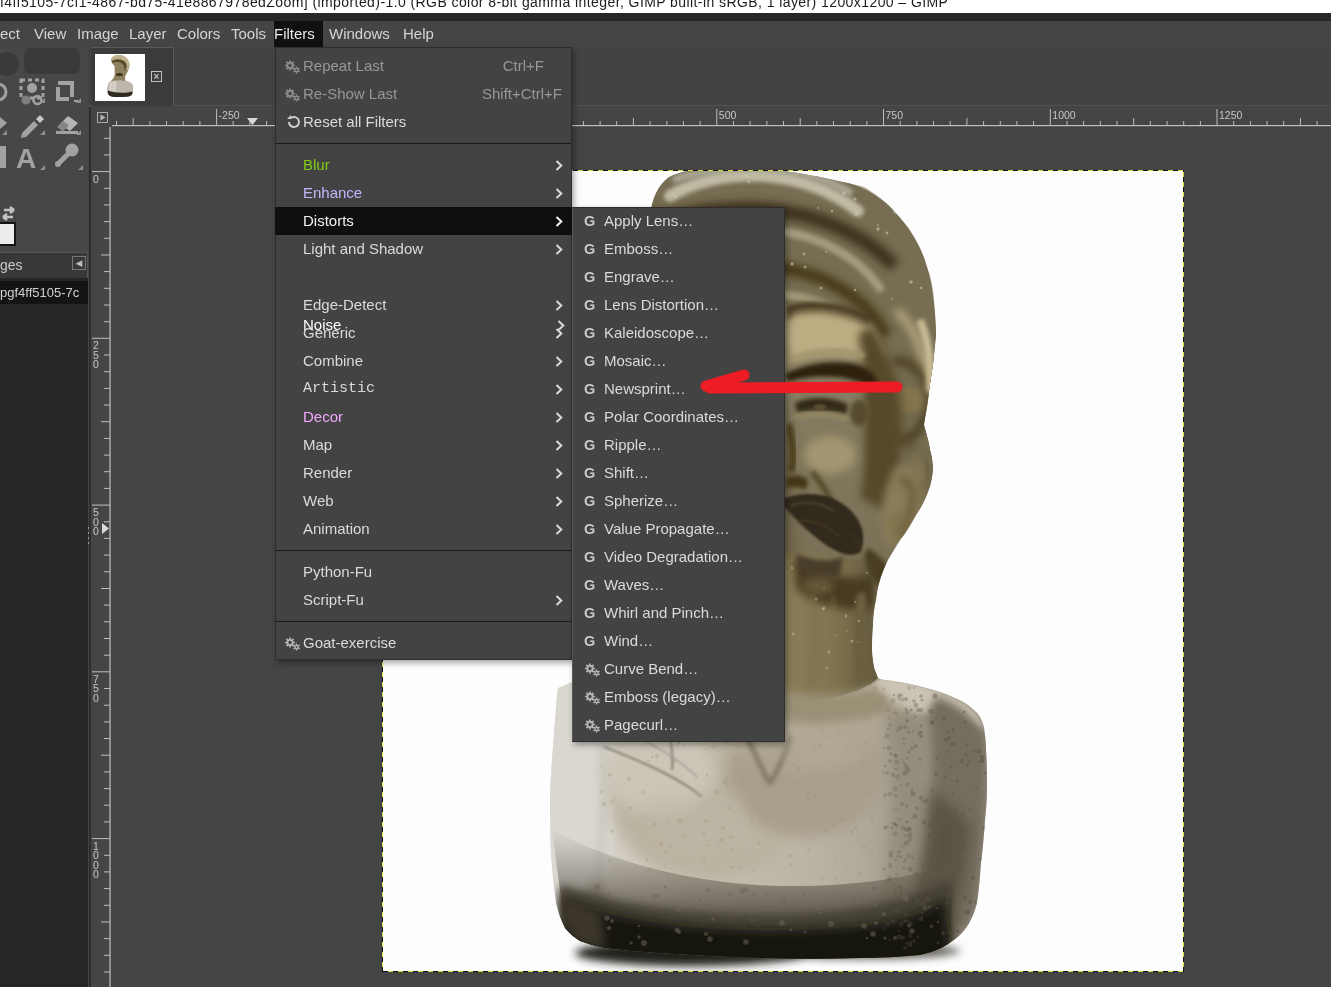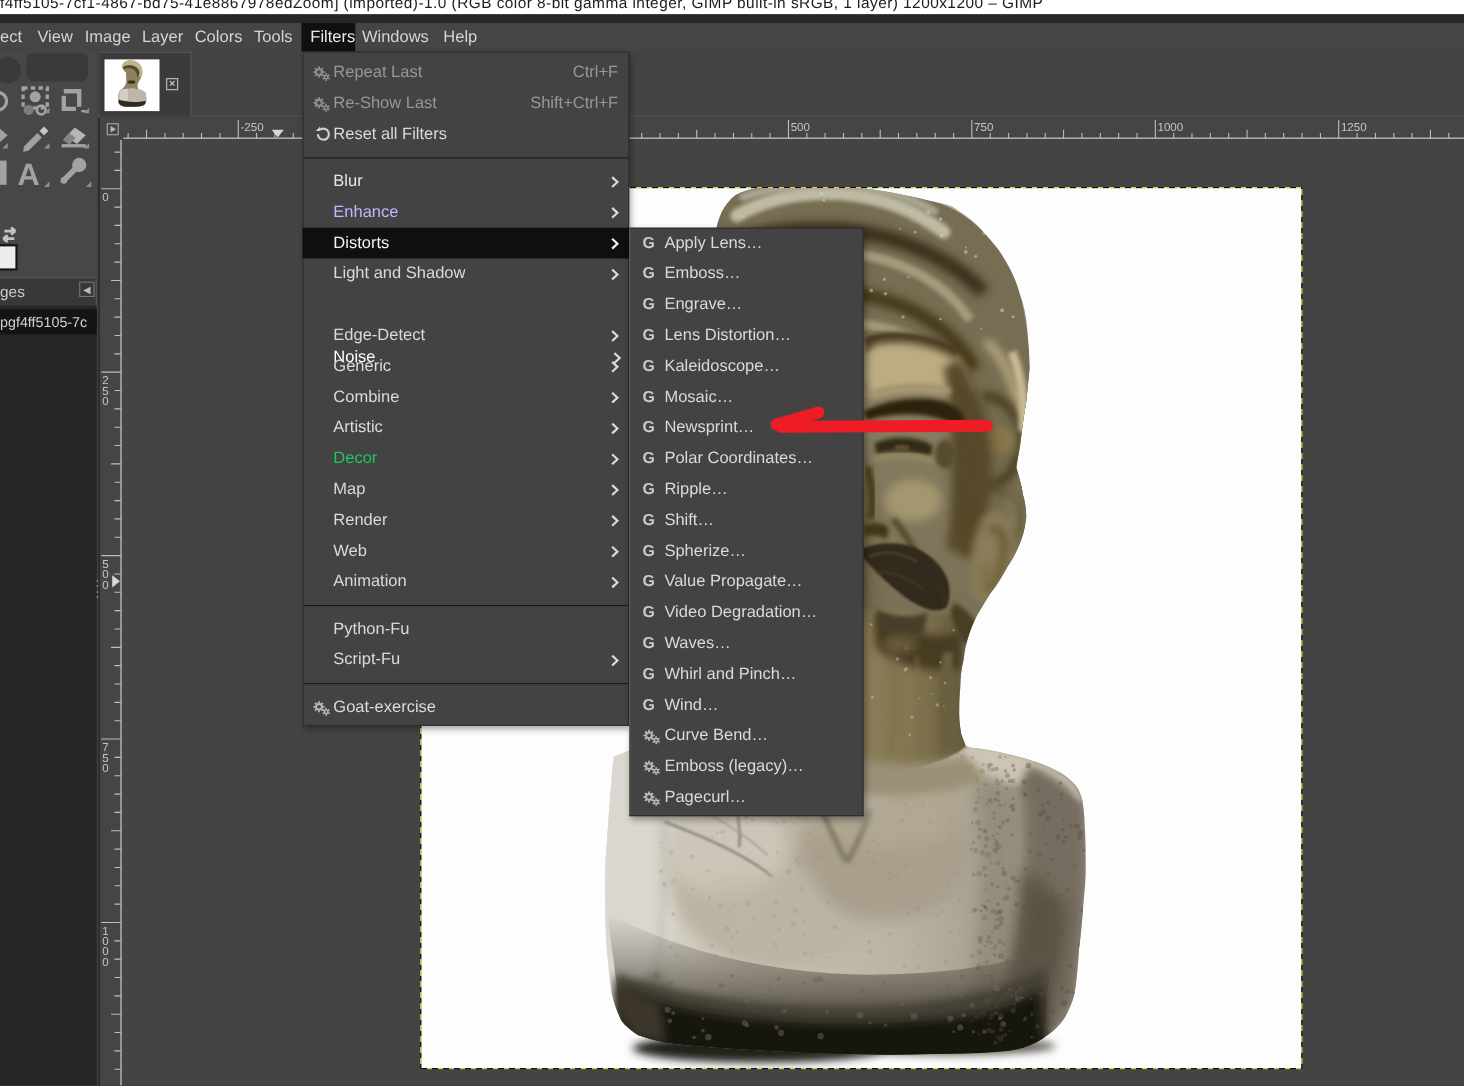--- a/index.html
+++ b/index.html
@@ -14,21 +14,21 @@
 <div style="position:absolute;left:0;top:13px;width:1331px;height:8px;background:#272727;"></div>
 <div style="position:absolute;left:0;top:21px;width:1331px;height:26px;background:#454545;"></div>
 <div class="mi" style="left:0px;top:21px;padding:0;">ect</div>
 <div class="mi" style="left:34px;top:21px;padding:0;">View</div>
 <div class="mi" style="left:77px;top:21px;padding:0;">Image</div>
 <div class="mi" style="left:129px;top:21px;padding:0;">Layer</div>
 <div class="mi" style="left:177px;top:21px;padding:0;text-align:center;">Colors</div>
 <div class="mi" style="left:231px;top:21px;padding:0;">Tools</div>
 <div class="mi" style="left:329px;top:21px;padding:0;">Windows</div>
 <div class="mi" style="left:403px;top:21px;padding:0;">Help</div>
-<div style="position:absolute;left:274px;top:21px;width:49px;height:26px;background:#101010;color:#eaeaea;font-size:15px;line-height:26px;text-align:right;">Filters</div>
+<div style="position:absolute;left:274px;top:21px;width:49px;height:26px;background:#101010;color:#eaeaea;font-size:15px;line-height:26px;text-align:left;">Filters</div>
 <div style="position:absolute;left:0;top:47px;width:88px;height:205px;background:#474747;"></div>
 <svg style="position:absolute;left:0;top:47px;" width="88" height="205" viewBox="0 0 88 205">
 <circle cx="7" cy="17" r="12" fill="#3a3a3a"></circle>
 <rect x="24" y="1" width="56" height="26" rx="7" fill="#3a3a3a"></rect>
 <circle cx="-2" cy="45" r="8" fill="none" stroke="#a2a2a2" stroke-width="3"></circle>
 <rect x="21" y="33" width="22" height="18" fill="none" stroke="#a2a2a2" stroke-width="3" stroke-dasharray="4 3"></rect>
 <circle cx="32" cy="41" r="5" fill="#a2a2a2"></circle>
 <circle cx="26" cy="53" r="4.5" fill="#7e7e7e"></circle>
 <circle cx="37.5" cy="53" r="4" fill="none" stroke="#a2a2a2" stroke-width="2.5"></circle>
 <path d="M58 36 h14 v14" fill="none" stroke="#a2a2a2" stroke-width="4"></path>
@@ -931,21 +931,21 @@
 <ellipse cx="818" cy="586" rx="16" ry="9" fill="#6b5e3d" opacity="0.85" filter="url(#b4)"></ellipse>
 <path d="M893,470 C906,461 918,466 922,481 C926,499 920,521 909,539 C901,549 890,549 885,541 C880,526 882,505 886,489 Z" fill="#8d7f5a" opacity="0.9" filter="url(#b4)"></path>
 <path d="M899,481 C908,479 914,486 913,498 C912,514 906,529 897,537" stroke="#544828" stroke-width="5" opacity="0.85" fill="none" filter="url(#b4)"></path>
 <ellipse cx="896" cy="522" rx="7" ry="10" fill="#7d6f47" opacity="0.8" filter="url(#b4)"></ellipse>
 <path d="M868,548 C878,554 886,562 890,570 L878,587 C871,577 866,565 864,555 Z" fill="#483c22" filter="url(#b2)"></path>
 </g>
 </svg>
 <div style="position:absolute;left:275px;top:47px;width:297px;height:613px;background:#434343;border:1px solid #2d2d2d;box-shadow:2px 3px 6px rgba(0,0,0,0.35);"></div>
 <div style="position:absolute;left:275px;top:52px;width:297px;height:28px;color:#979797;font-size:15px;line-height:28px;">
     <span style="position:absolute;left:28px;">Repeat Last</span>
-    <span style="position:absolute;right:10px;">Ctrl+F</span>
+    <span style="position:absolute;right:28px;">Ctrl+F</span>
   </div>
 <svg style="position:absolute;left:284px;top:59px;" width="17" height="16" viewBox="0 0 17 16">
     <circle cx="6" cy="6.5" r="2.6" fill="none" stroke="#8f8f8f" stroke-width="1.8"></circle>
     <line x1="9.10" y1="6.50" x2="11.00" y2="6.50" stroke="#8f8f8f" stroke-width="1.7"></line>
     <line x1="8.19" y1="8.69" x2="9.54" y2="10.03" stroke="#8f8f8f" stroke-width="1.7"></line>
     <line x1="6.00" y1="9.60" x2="6.00" y2="11.50" stroke="#8f8f8f" stroke-width="1.7"></line>
     <line x1="3.81" y1="8.69" x2="2.47" y2="10.04" stroke="#8f8f8f" stroke-width="1.7"></line>
     <line x1="2.90" y1="6.50" x2="1.00" y2="6.51" stroke="#8f8f8f" stroke-width="1.7"></line>
     <line x1="3.80" y1="4.31" x2="2.46" y2="2.97" stroke="#8f8f8f" stroke-width="1.7"></line>
     <line x1="5.99" y1="3.40" x2="5.99" y2="1.50" stroke="#8f8f8f" stroke-width="1.7"></line>
@@ -981,21 +981,21 @@
     <line x1="14.29" y1="9.91" x2="15.57" y2="9.12" stroke="#8f8f8f" stroke-width="1.5"></line>
   </svg>
 <div style="position:absolute;left:275px;top:108px;width:297px;height:28px;color:#dadada;font-size:15px;line-height:28px;">
     <span style="position:absolute;left:28px;">Reset all Filters</span>
   </div>
 <svg style="position:absolute;left:286px;top:114px;" width="16" height="16" viewBox="0 0 16 16">
     <path d="M3 8 a5 5 0 1 0 2 -4" fill="none" stroke="#cfcfcf" stroke-width="2"></path>
     <path d="M5 1 v4 h-4 z" fill="#cfcfcf"></path>
   </svg>
 <div style="position:absolute;left:276px;top:143px;width:295px;height:1px;background:#191919;"></div>
-<div class="row" style="left:275px;top:151px;width:297px;color:#e5e5e5;">
+<div class="row" style="left:275px;top:151px;width:297px;color:#84cc16;">
     <span class="rt">Blur</span>
     <svg class="arr" viewBox="0 0 8 11">
       <path d="M1.5 1 L6.3 5.5 L1.5 10" fill="none" stroke="#dadada" stroke-width="2"></path>
     </svg>
   </div>
 <div class="row" style="left:275px;top:179px;width:297px;color:#c4b5fd;">
     <span class="rt">Enhance</span>
     <svg class="arr" viewBox="0 0 8 11">
       <path d="M1.5 1 L6.3 5.5 L1.5 10" fill="none" stroke="#dadada" stroke-width="2"></path>
     </svg>
@@ -1029,27 +1029,27 @@
     <svg class="arr" viewBox="0 0 8 11">
       <path d="M1.5 1 L6.3 5.5 L1.5 10" fill="none" stroke="#dadada" stroke-width="2"></path>
     </svg>
   </div>
 <div class="row" style="left:275px;top:347px;width:297px;color:#dadada;">
     <span class="rt">Combine</span>
     <svg class="arr" viewBox="0 0 8 11">
       <path d="M1.5 1 L6.3 5.5 L1.5 10" fill="none" stroke="#dadada" stroke-width="2"></path>
     </svg>
   </div>
-<div class="row" style="left:275px;top:375px;width:297px;color:#dadada;">
+<div class="row" style="left:275px;top:375px;width:297px;color:#dadada;font-family:Liberation Mono, monospace;">
     <span class="rt">Artistic</span>
     <svg class="arr" viewBox="0 0 8 11">
       <path d="M1.5 1 L6.3 5.5 L1.5 10" fill="none" stroke="#dadada" stroke-width="2"></path>
     </svg>
   </div>
-<div class="row" style="left:275px;top:403px;width:297px;color:#22c55e;">
+<div class="row" style="left:275px;top:403px;width:297px;color:#f0abfc;">
     <span class="rt">Decor</span>
     <svg class="arr" viewBox="0 0 8 11">
       <path d="M1.5 1 L6.3 5.5 L1.5 10" fill="none" stroke="#dadada" stroke-width="2"></path>
     </svg>
   </div>
 <div class="row" style="left:275px;top:431px;width:297px;color:#dadada;">
     <span class="rt">Map</span>
     <svg class="arr" viewBox="0 0 8 11">
       <path d="M1.5 1 L6.3 5.5 L1.5 10" fill="none" stroke="#dadada" stroke-width="2"></path>
     </svg>

